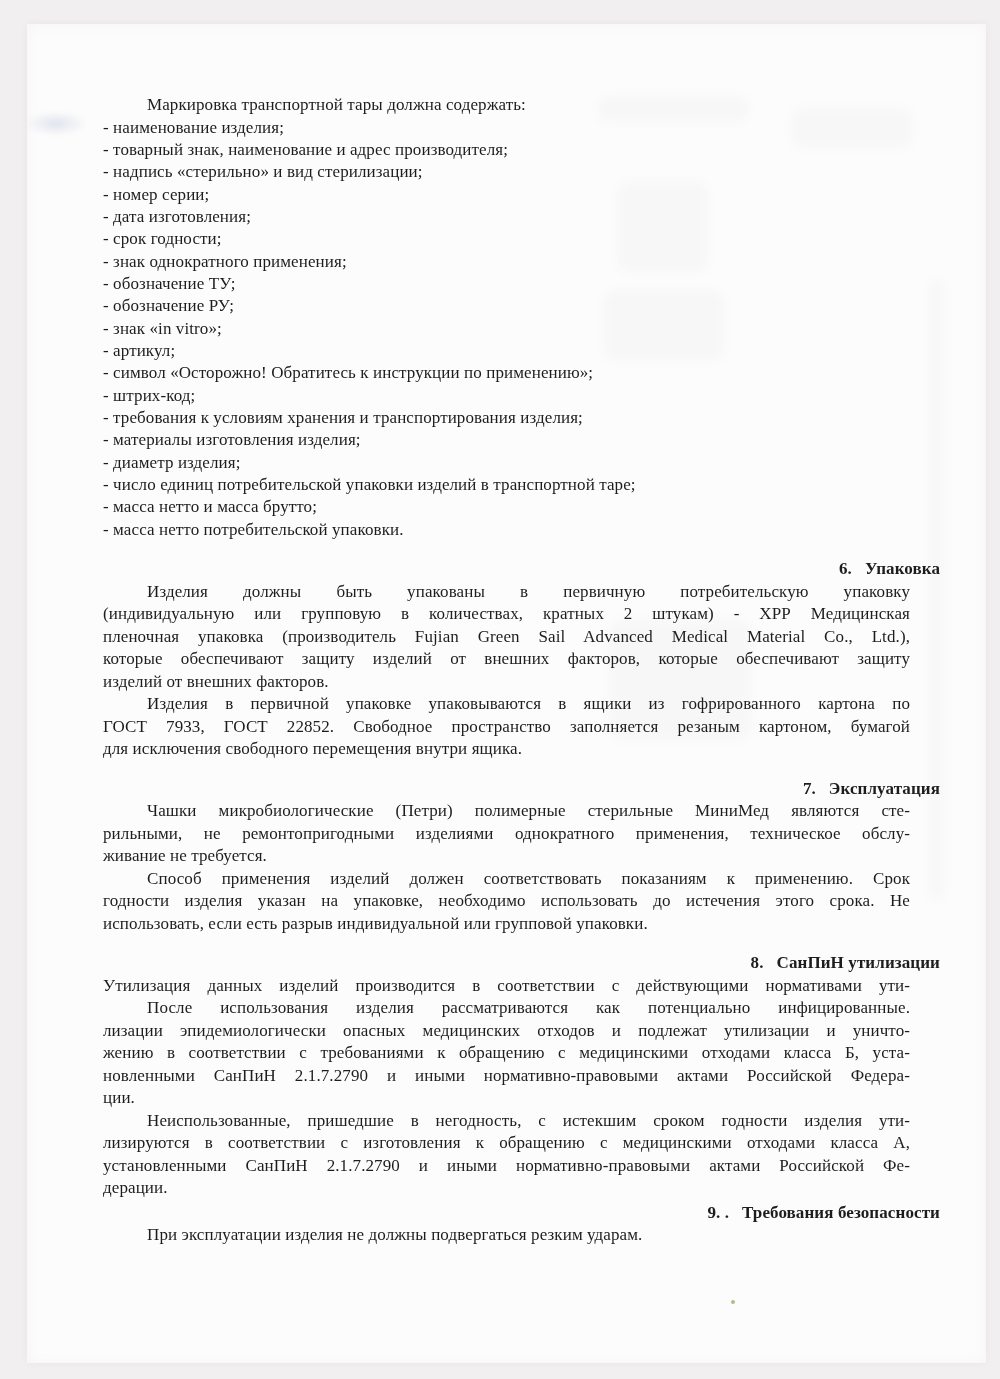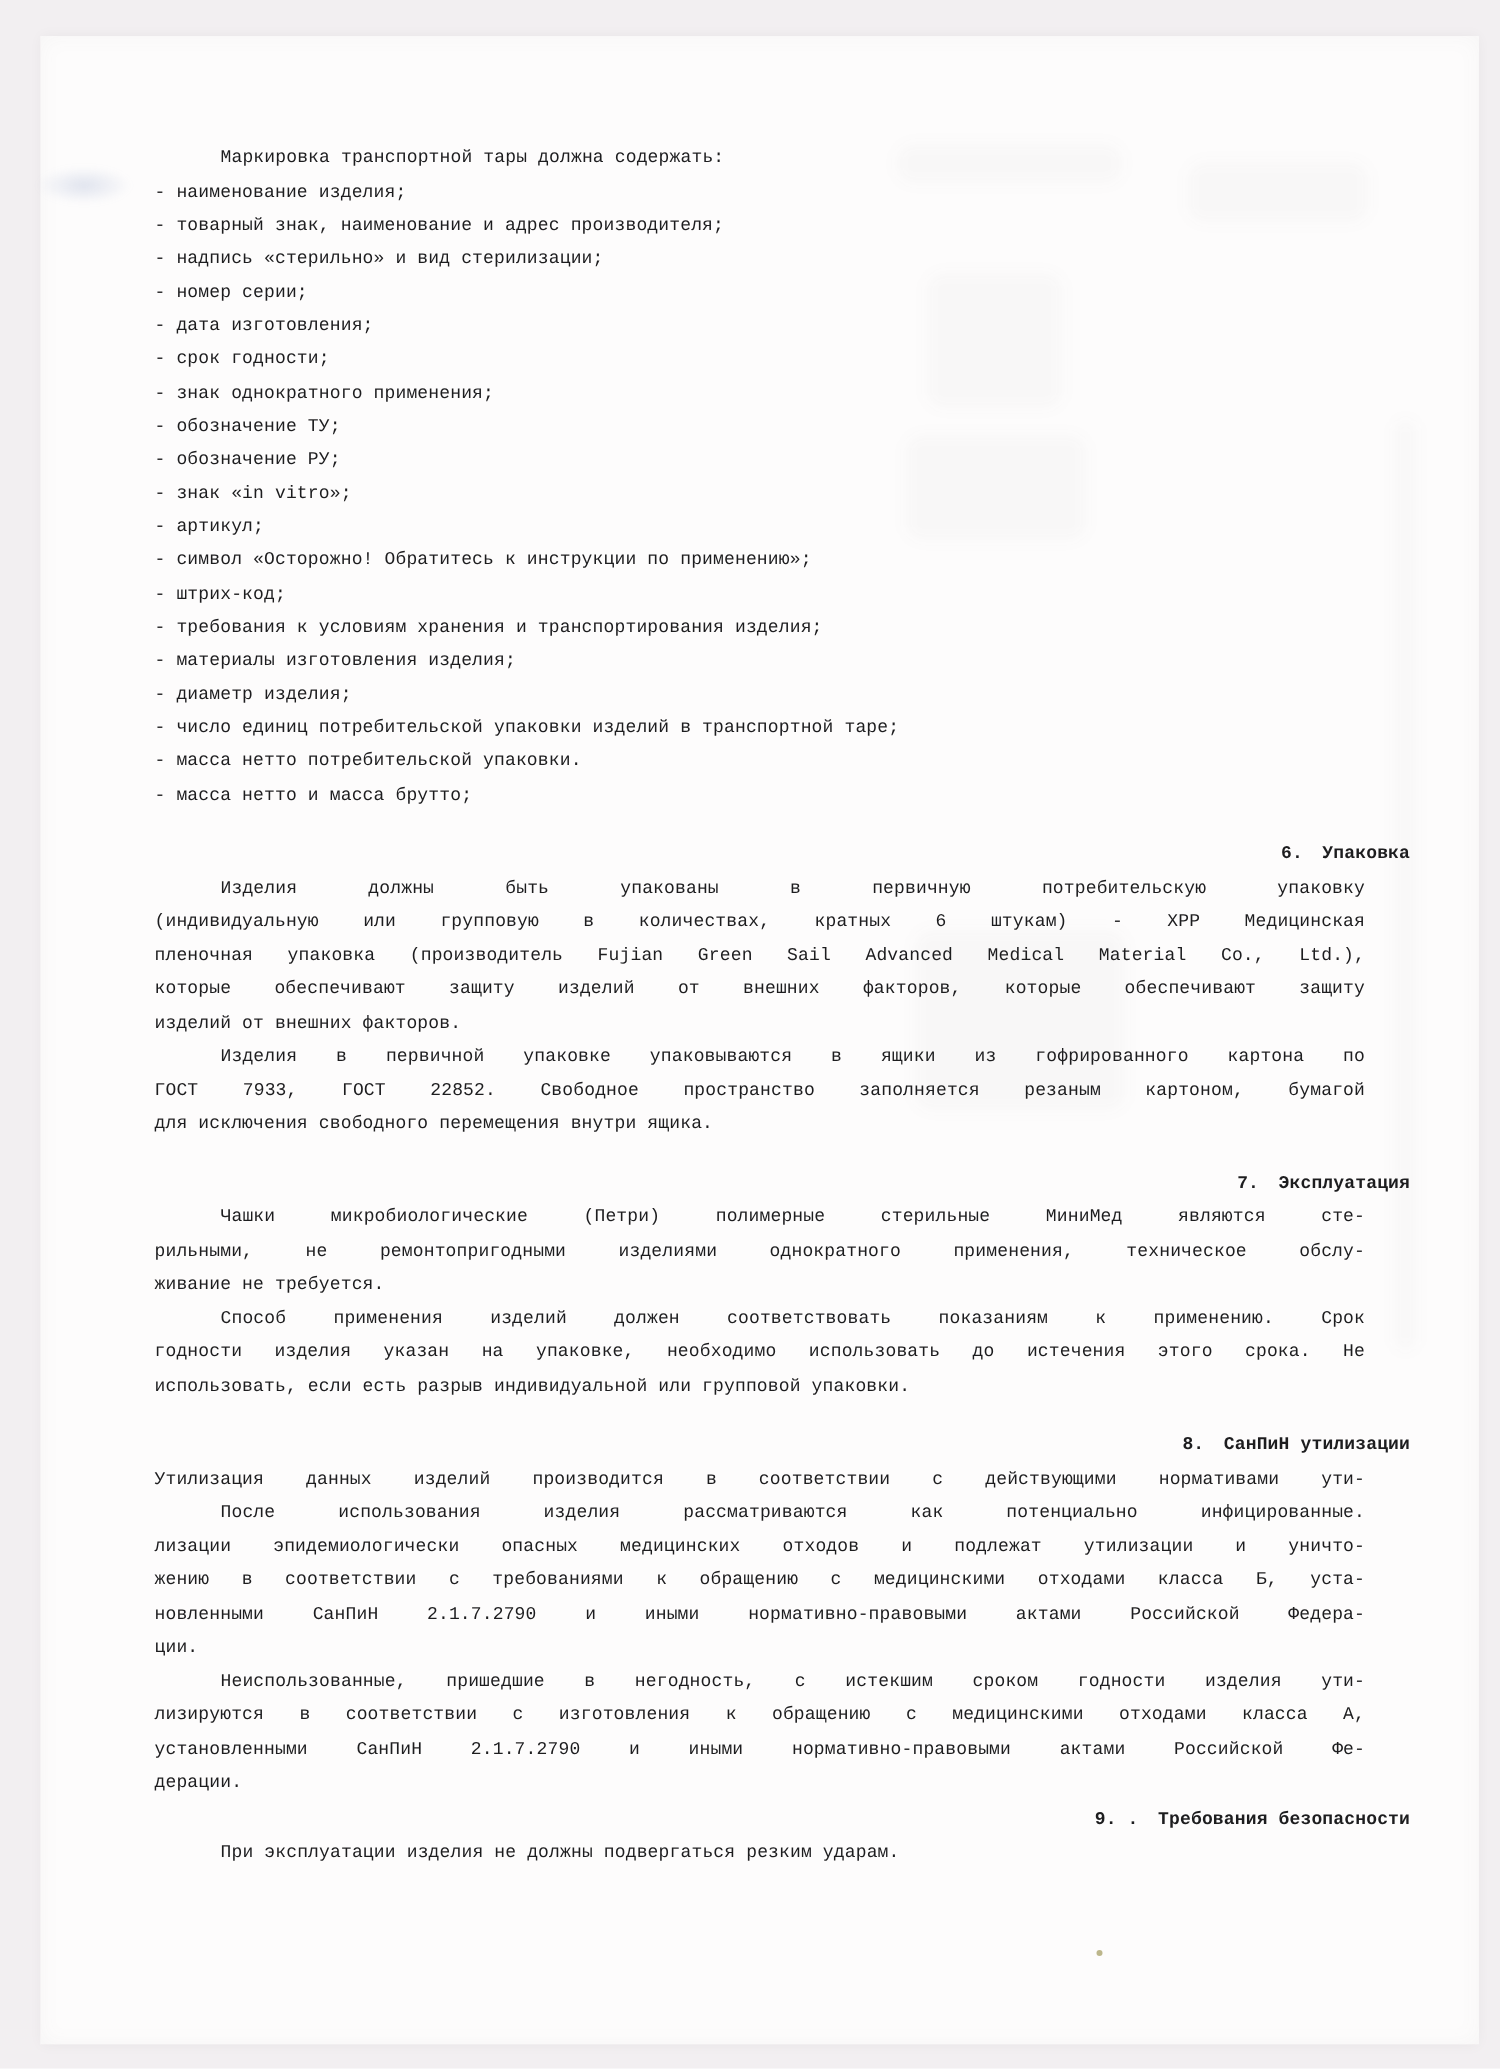--- a/index.html
+++ b/index.html
@@ -19,23 +19,22 @@
     position: absolute;
     left: 27px;
     top: 24px;
     width: 959px;
     height: 1339px;
     background: #fdfcfc;
     box-shadow: 0 0 9px rgba(0,0,0,0.045);
   }
   .content {
     padding: 70px 76px 0 76px;
-    font-size: 12px;
+    font-size: 17px;
     letter-spacing: 0.1px;
-    font-family: Liberation Mono, monospace;
   }
   .para { margin: 0; }
   .line {
     line-height: 22.5px;
     text-align: left;
   }
   .line.j {
     text-align: justify;
     text-align-last: justify;
   }
@@ -97,27 +96,27 @@
         <div class="list-line">- обозначение ТУ;</div>
         <div class="list-line">- обозначение РУ;</div>
         <div class="list-line">- знак «in vitro»;</div>
         <div class="list-line">- артикул;</div>
         <div class="list-line">- символ «Осторожно! Обратитесь к инструкции по применению»;</div>
         <div class="list-line">- штрих-код;</div>
         <div class="list-line">- требования к условиям хранения и транспортирования изделия;</div>
         <div class="list-line">- материалы изготовления изделия;</div>
         <div class="list-line">- диаметр изделия;</div>
         <div class="list-line">- число единиц потребительской упаковки изделий в транспортной таре;</div>
+        <div class="list-line">- масса нетто и масса брутто;</div>
         <div class="list-line">- масса нетто потребительской упаковки.</div>
-        <div class="list-line">- масса нетто и масса брутто;</div>
       </div>
       <div class="heading gap-lg"><span class="num">6.</span><span>Упаковка</span></div>
       <div class="para">
         <div class="line j indent">Изделия должны быть упакованы в первичную потребительскую упаковку</div>
-        <div class="line j">(индивидуальную или групповую в количествах, кратных 6 штукам) - ХРР Медицинская</div>
+        <div class="line j">(индивидуальную или групповую в количествах, кратных 2 штукам) - ХРР Медицинская</div>
         <div class="line j">пленочная упаковка (производитель Fujian Green Sail Advanced Medical Material Co., Ltd.),</div>
         <div class="line j">которые обеспечивают защиту изделий от внешних факторов, которые обеспечивают защиту</div>
         <div class="line">изделий от внешних факторов.</div>
       </div>
       <div class="para">
         <div class="line j indent">Изделия в первичной упаковке упаковываются в ящики из гофрированного картона по</div>
         <div class="line j">ГОСТ 7933, ГОСТ 22852. Свободное пространство заполняется резаным картоном, бумагой</div>
         <div class="line">для исключения свободного перемещения внутри ящика.</div>
       </div>
       <div class="heading gap-lg"><span class="num">7.</span><span>Эксплуатация</span></div>

